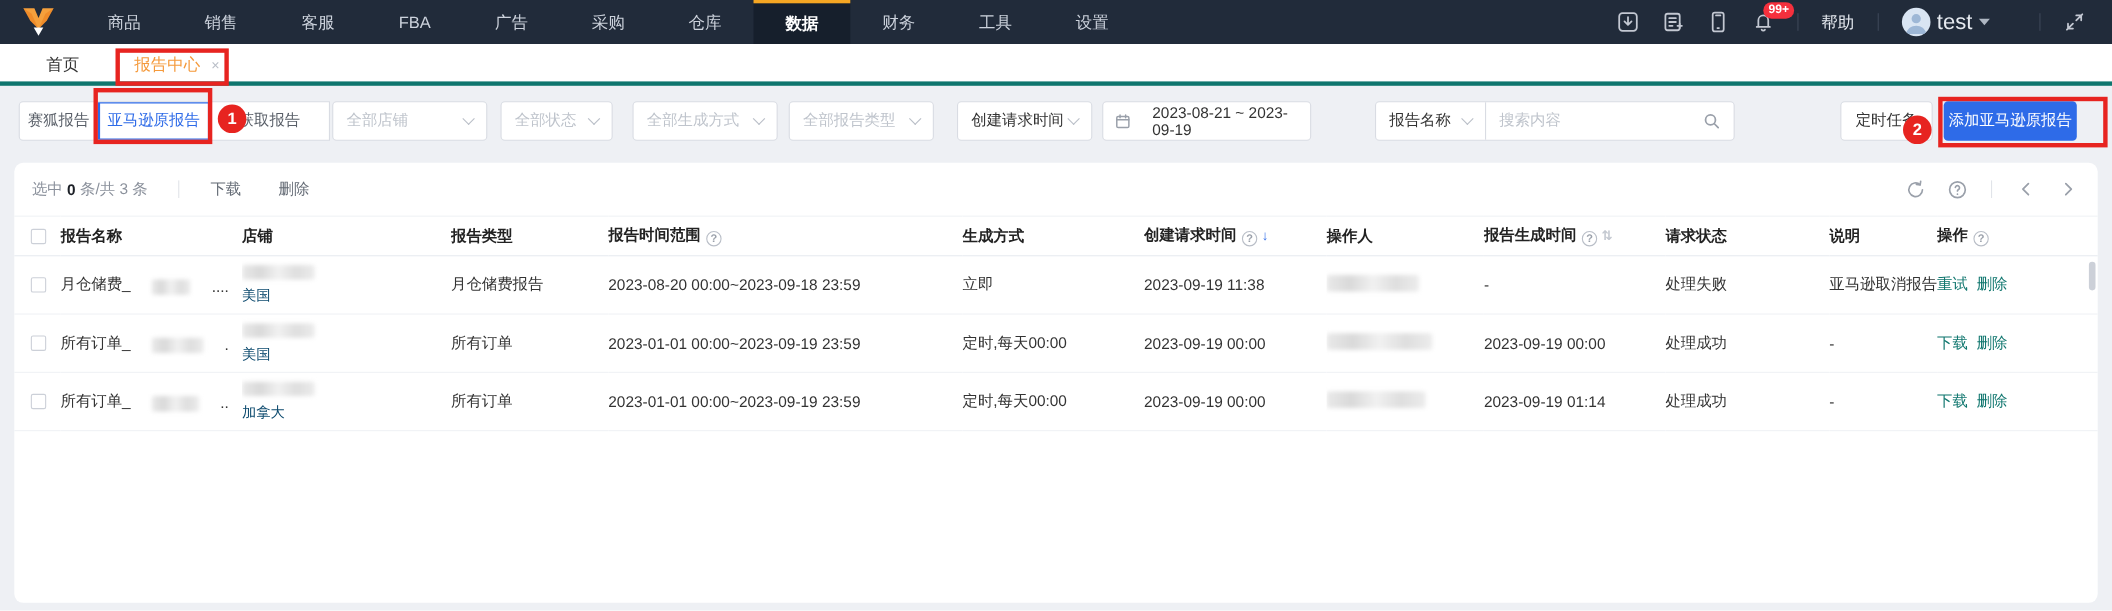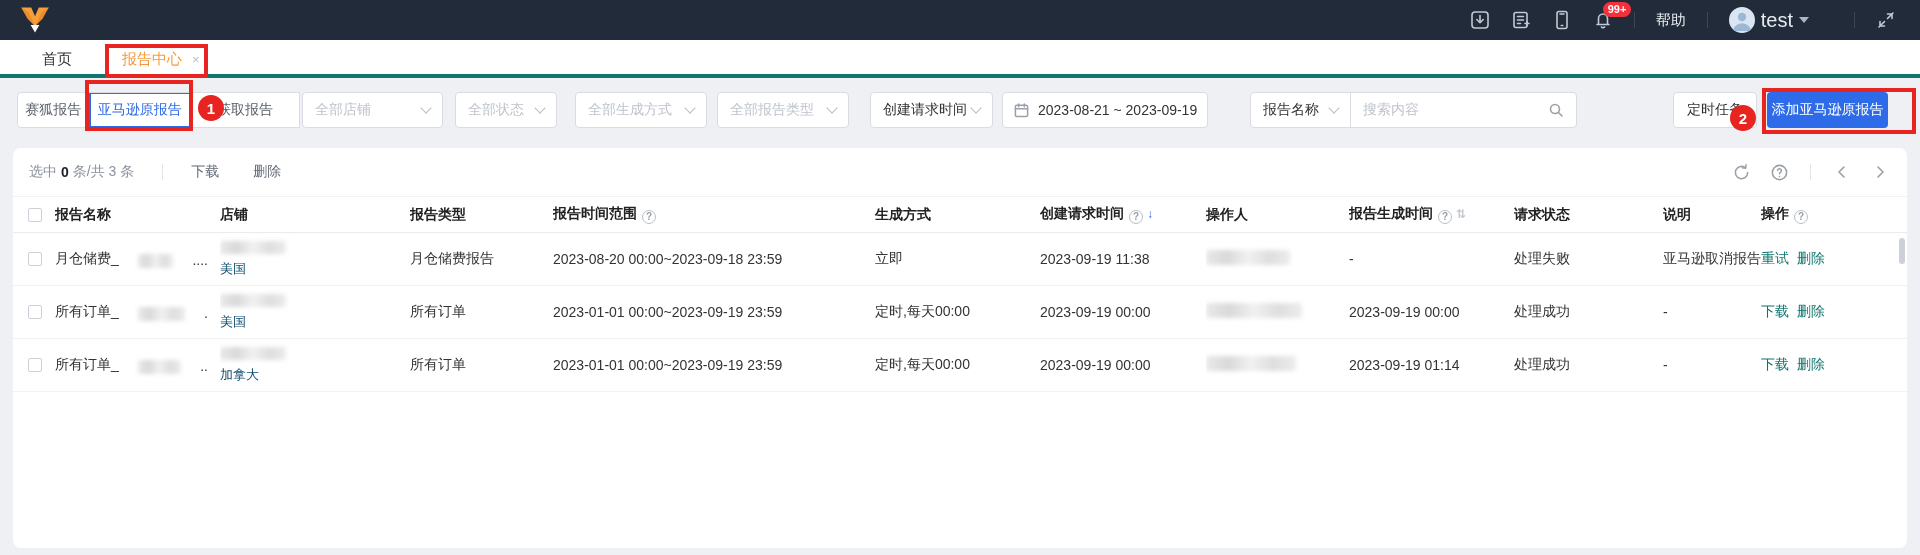--- a/index.html
+++ b/index.html
@@ -76,20 +76,33 @@
 </head>
 <body>
 
 <div class="navbar">
   <svg class="logo" viewBox="0 0 48 44">
     <polygon points="2,2 18,2 24,16 30,2 46,2 24,32" fill="#f5a03c"></polygon>
     <polygon points="2,2 12,20 24,32 14,10" fill="#ef8c2a"></polygon>
     <polygon points="46,2 36,20 24,32 34,10" fill="#ef8c2a"></polygon>
     <polygon points="17,30 31,30 24,42" fill="#fff"></polygon>
   </svg>
+  <div class="nav-menu">
+    <div class="nav-item">商品</div>
+    <div class="nav-item">销售</div>
+    <div class="nav-item">客服</div>
+    <div class="nav-item">FBA</div>
+    <div class="nav-item">广告</div>
+    <div class="nav-item">采购</div>
+    <div class="nav-item">仓库</div>
+    <div class="nav-item active">数据</div>
+    <div class="nav-item">财务</div>
+    <div class="nav-item">工具</div>
+    <div class="nav-item">设置</div>
+  </div>
   <div class="nav-right">
     <div class="nav-ico">
       <svg width="20" height="20" viewBox="0 0 20 20" class="s-ico">
           <rect x="2" y="2" width="16" height="16" rx="3"></rect>
           <path d="M10 5.5v7M6.8 9.5l3.2 3.2 3.2-3.2"></path>
         </svg>
     </div>
     <div class="nav-ico">
       <svg width="20" height="20" viewBox="0 0 20 20" class="s-ico">
           <rect x="3" y="2.5" width="13" height="15" rx="2"></rect>
@@ -166,21 +179,21 @@
   <div class="ctl" style="left:575px;width:132px;padding-left:12px">
     <span class="ph">全部生成方式</span>
     <span class="chev"></span>
   </div>
 
   <div class="ctl" style="left:870px;width:123px;padding-left:12px">
     <span>创建请求时间</span>
     <span class="chev"></span>
   </div>
 
-  <div class="ctl" style="left:1002px;width:206px;padding-left:11px;gap:9px">
+  <div class="ctl" style="left:1002px;width:190px;padding-left:11px;gap:20px">
     <svg width="15" height="15" viewBox="0 0 16 16" class="g-ico">
         <rect x="1.5" y="2.5" width="13" height="12" rx="1.5"></rect>
         <path d="M1.5 6h13M5 1v3M11 1v3"></path>
       </svg>
     <span>2023-08-21 ~ 2023-09-19</span>
   </div>
 
   <div class="ctl" style="left:1250px;width:327px;padding:0">
     <div style="width:100px;display:flex;align-items:center;padding-left:12px;height:34px;border-right:1px solid #d9dce3;cursor:pointer">
       <span>报告名称</span>

